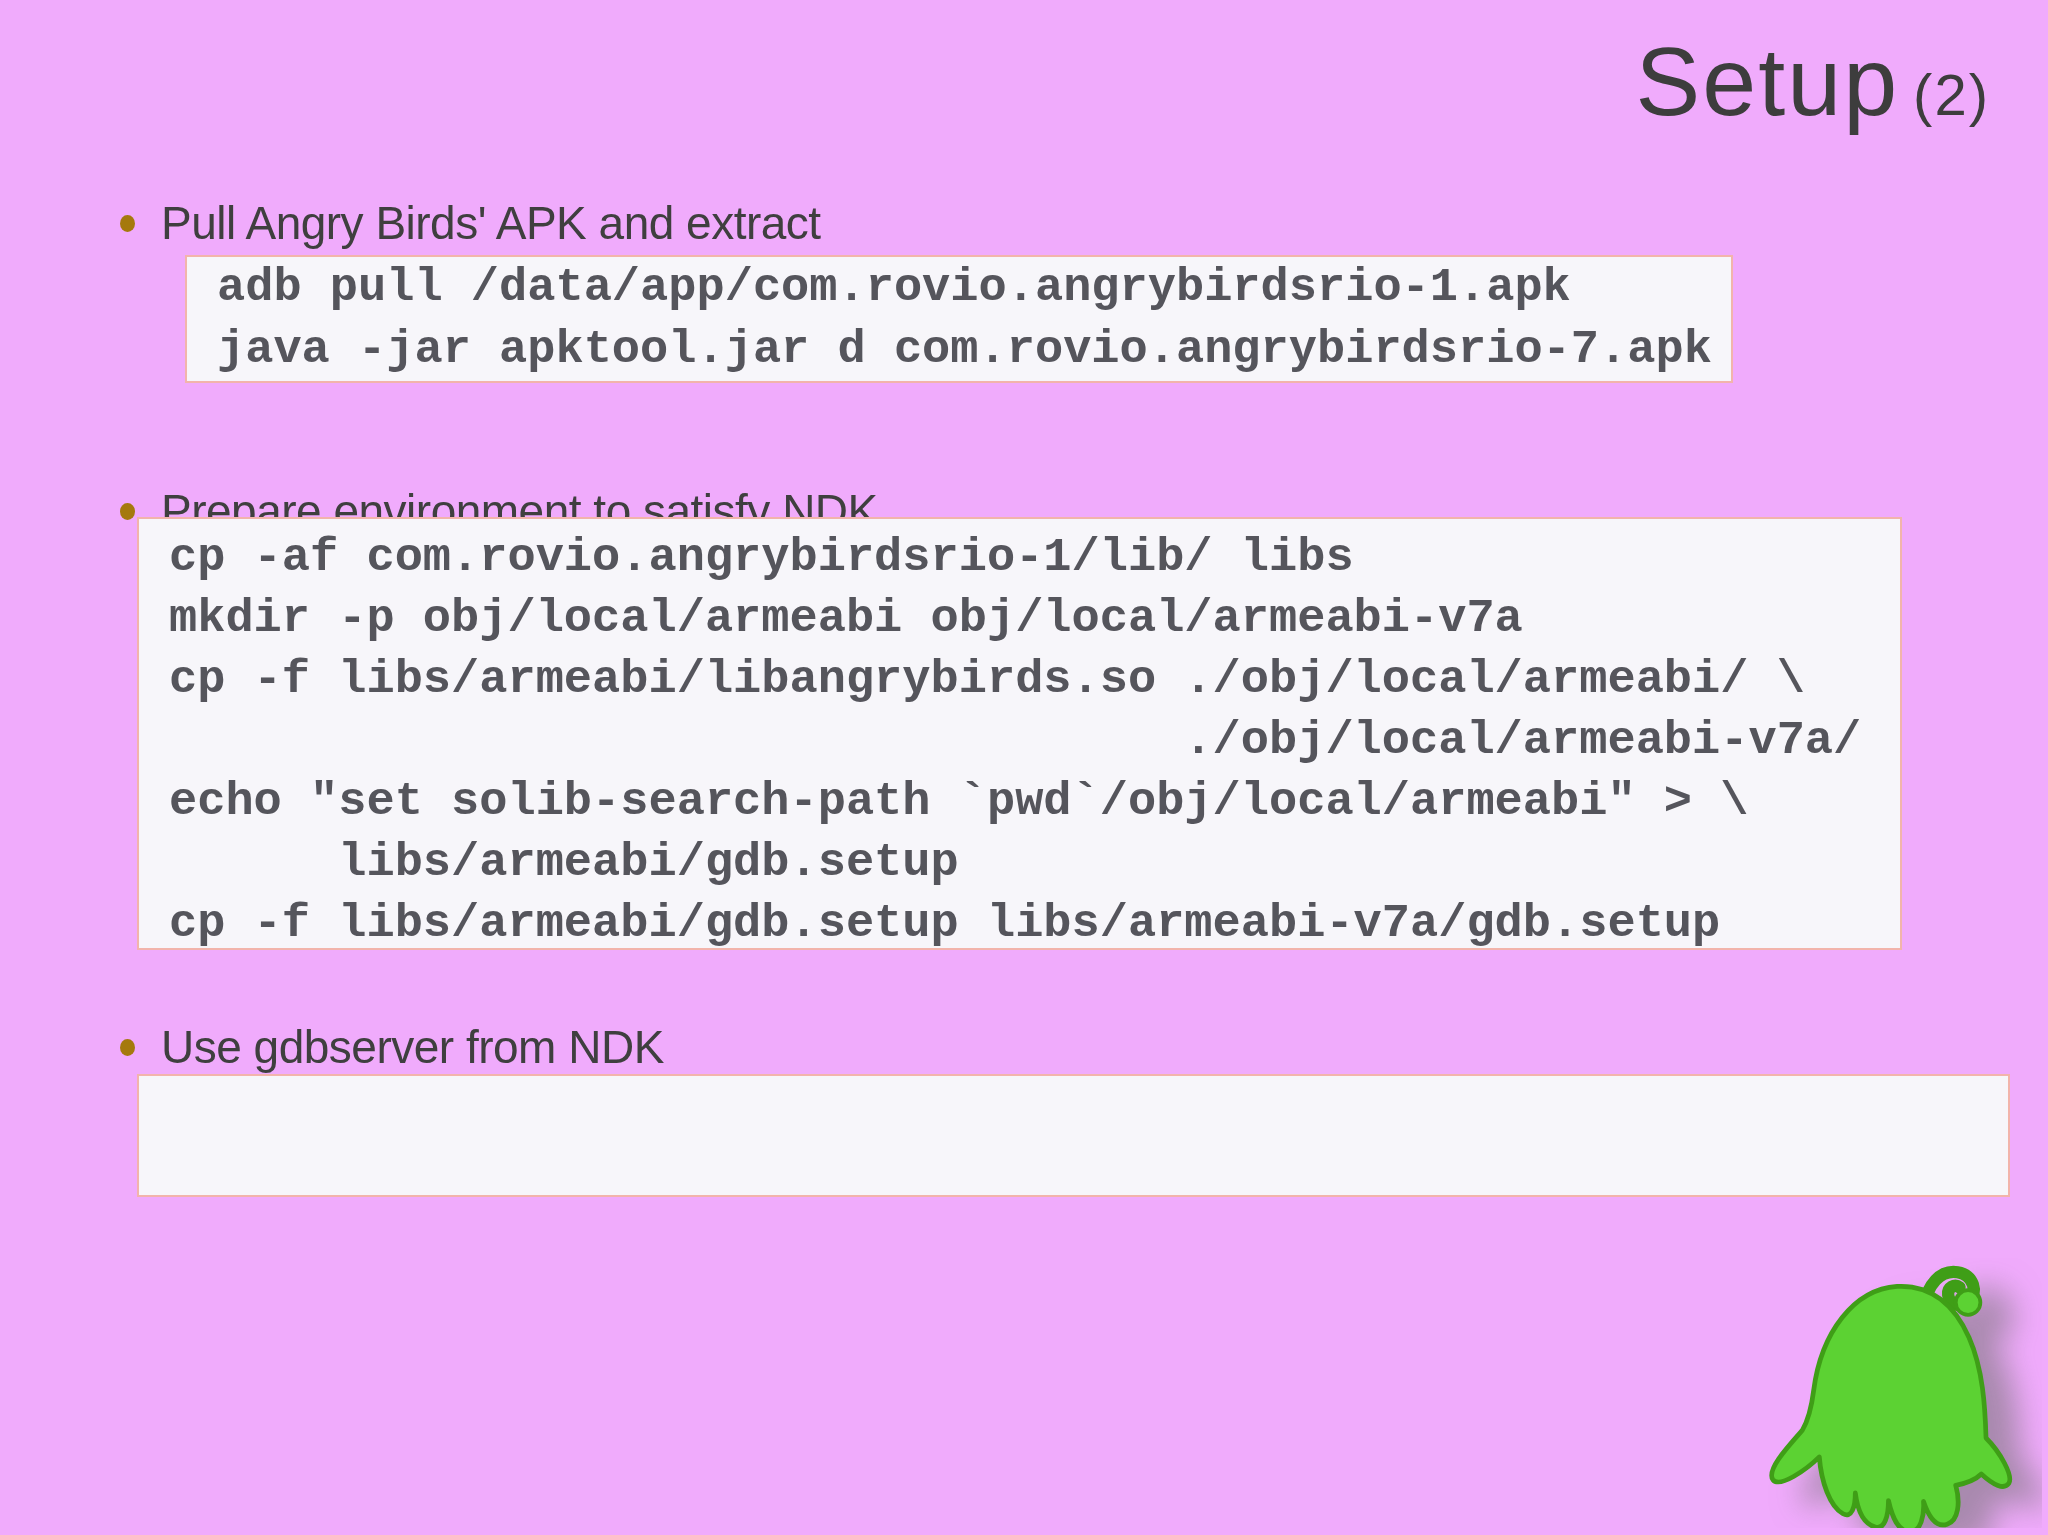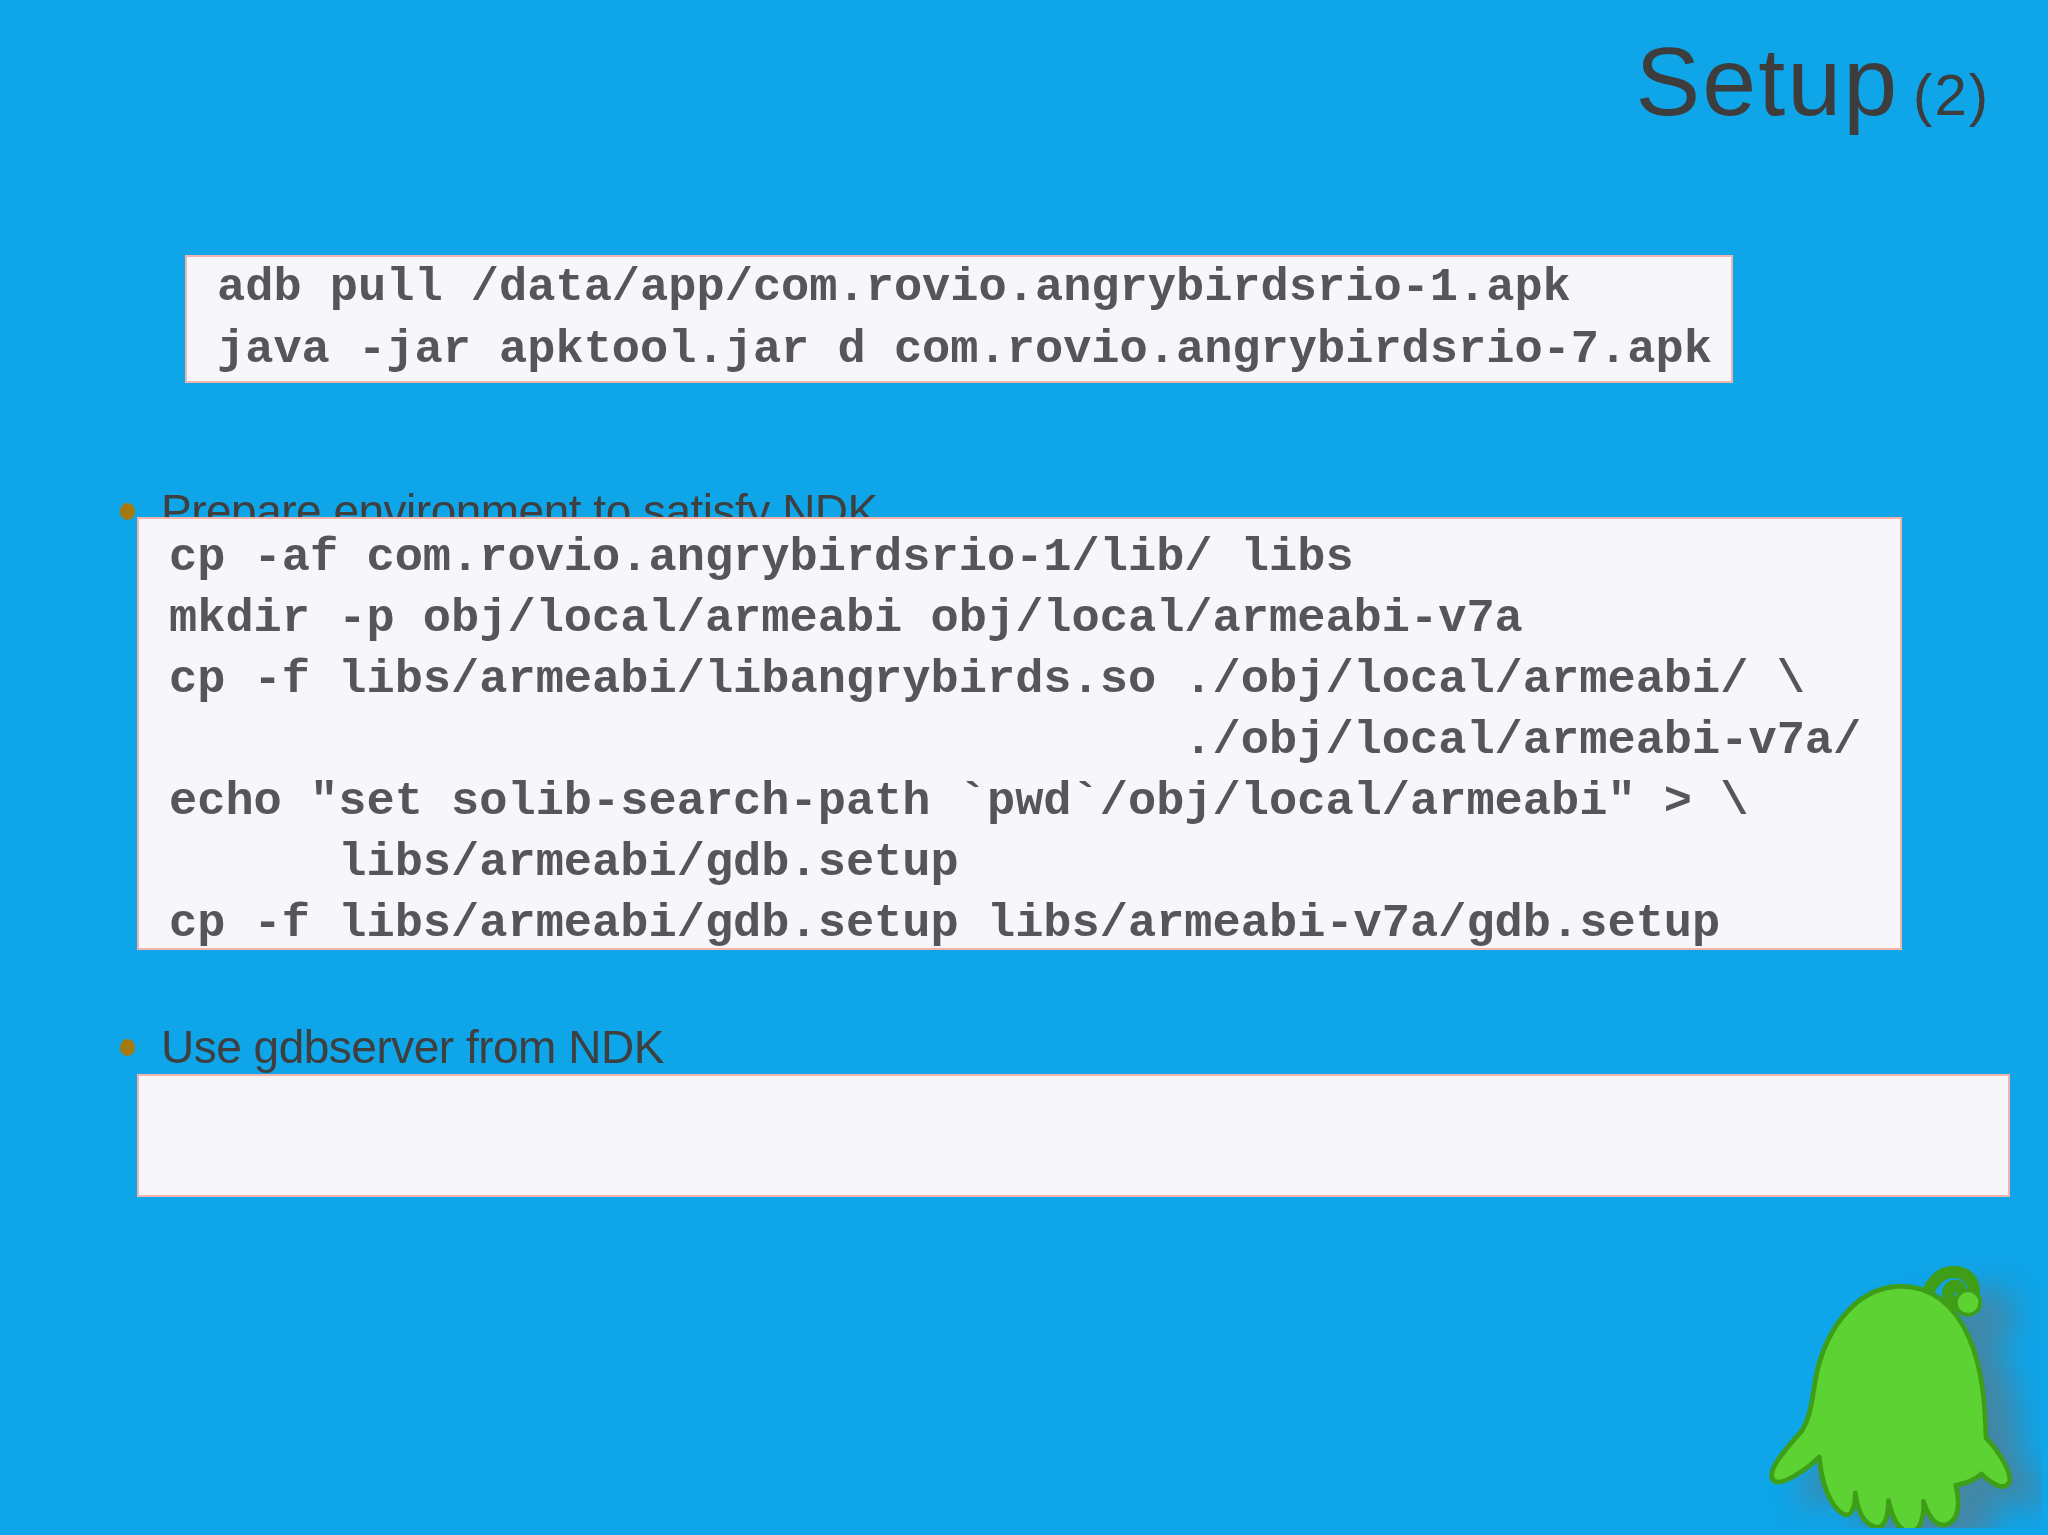--- a/index.html
+++ b/index.html
@@ -6,21 +6,21 @@
   html, body { width: 2048px; height: 1535px; }
   body {
     font-family: "Liberation Sans", sans-serif;
     background: #ffffff;
     overflow: hidden;
   }
   .slide {
     position: relative;
     width: 2048px;
     height: 1535px;
-    background: #0ea5e9;
+    background: #f0abfc;
   }
   .slide-title {
     position: absolute;
     top: 26px;
     right: 58px;
     color: #3d3d3d;
     letter-spacing: 2px;
     white-space: nowrap;
   }
   .slide-title .title-main {
@@ -107,20 +107,24 @@
 </style>
 </head>
 <body>
 
 <div class="slide">
 
   <div class="slide-title">
     <span class="title-main">Setup</span><span class="title-number">(2)</span>
   </div>
 
+  <div class="bullet-row bullet-1">
+    <span class="bullet-dot"></span>
+    <span class="bullet-label">Pull Angry Birds' APK and extract</span>
+  </div>
 
   <div class="code-box code-box-1"><div class="code-line">adb pull /data/app/com.rovio.angrybirdsrio-1.apk</div><div class="code-line">java -jar apktool.jar d com.rovio.angrybirdsrio-7.apk</div></div>
 
   <div class="bullet-row bullet-2">
     <span class="bullet-dot"></span>
     <span class="bullet-label">Prepare environment to satisfy NDK</span>
   </div>
 
   <div class="code-box code-box-2"><div class="code-line">cp -af com.rovio.angrybirdsrio-1/lib/ libs</div><div class="code-line">mkdir -p obj/local/armeabi obj/local/armeabi-v7a</div><div class="code-line">cp -f libs/armeabi/libangrybirds.so ./obj/local/armeabi/ \</div><div class="code-line">                                    ./obj/local/armeabi-v7a/</div><div class="code-line">echo "set solib-search-path `pwd`/obj/local/armeabi" &gt; \</div><div class="code-line">      libs/armeabi/gdb.setup</div><div class="code-line">cp -f libs/armeabi/gdb.setup libs/armeabi-v7a/gdb.setup</div></div>
 

